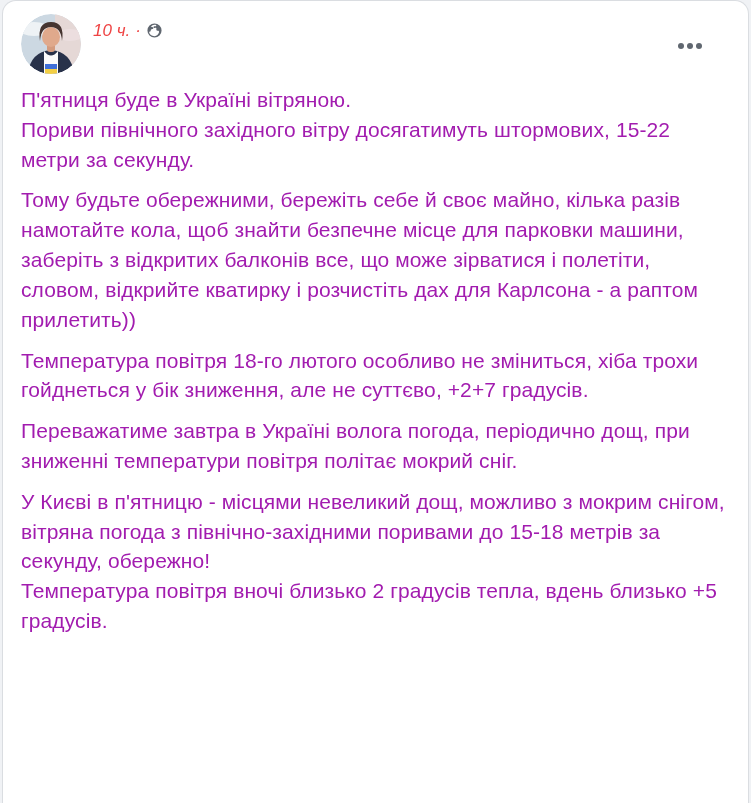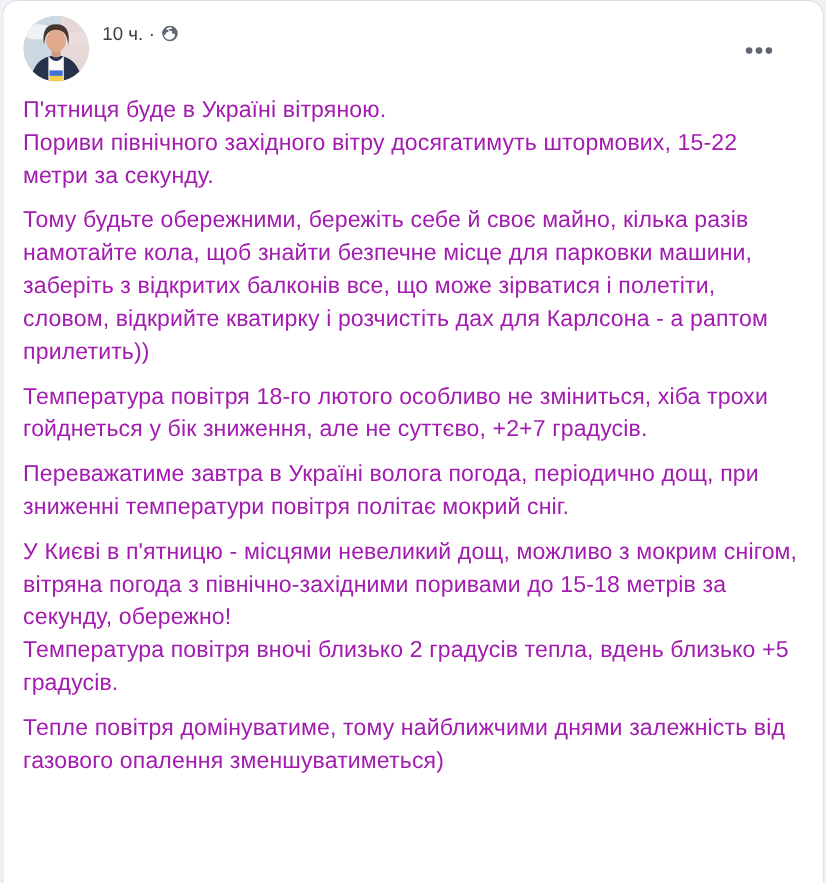--- a/index.html
+++ b/index.html
@@ -38,25 +38,26 @@
   .author {
     font-size: 20px;
     font-weight: 700;
     color: #050505;
     line-height: 1.2;
     cursor: pointer;
   }
   .meta {
     margin-top: 5px;
     font-size: 17px;
-    color: #404040;
+    color: #ef4444;
     display: flex;
     align-items: center;
     gap: 5px;
     line-height: 1;
+    font-style: italic;
   }
   .meta .globe { display: inline-flex; margin-top: -1px; }
   .more-btn {
     margin-left: auto;
     margin-right: 22px;
     margin-top: 18px;
     width: 40px; height: 28px;
     display: flex;
     align-items: center;
     justify-content: center;
@@ -131,16 +132,15 @@
   </div>
 
   <div class="post-text">
     <p>П'ятниця буде в Україні вітряною.
 Пориви північного західного вітру досягатимуть штормових, 15-22 метри за секунду.</p>
     <p>Тому будьте обережними, бережіть себе й своє майно, кілька разів намотайте кола, щоб знайти безпечне місце для парковки машини, заберіть з відкритих балконів все, що може зірватися і полетіти, словом, відкрийте кватирку і розчистіть дах для Карлсона - а раптом прилетить))</p>
     <p>Температура повітря 18-го лютого особливо не зміниться, хіба трохи гойднеться у бік зниження, але не суттєво, +2+7 градусів.</p>
     <p>Переважатиме завтра в Україні волога погода, періодично дощ, при зниженні температури повітря політає мокрий сніг.</p>
     <p>У Києві в п'ятницю - місцями невеликий дощ, можливо з мокрим снігом, вітряна погода з північно-західними поривами до 15-18 метрів за секунду, обережно!
 Температура повітря вночі близько 2 градусів тепла, вдень близько +5 градусів.</p>
-    <p>Тепле повітря домінуватиме, тому найближчими днями залежність від газового опалення зменшуватиметься)</p>
   </div>
 
 </div>
 
 </body></html>

